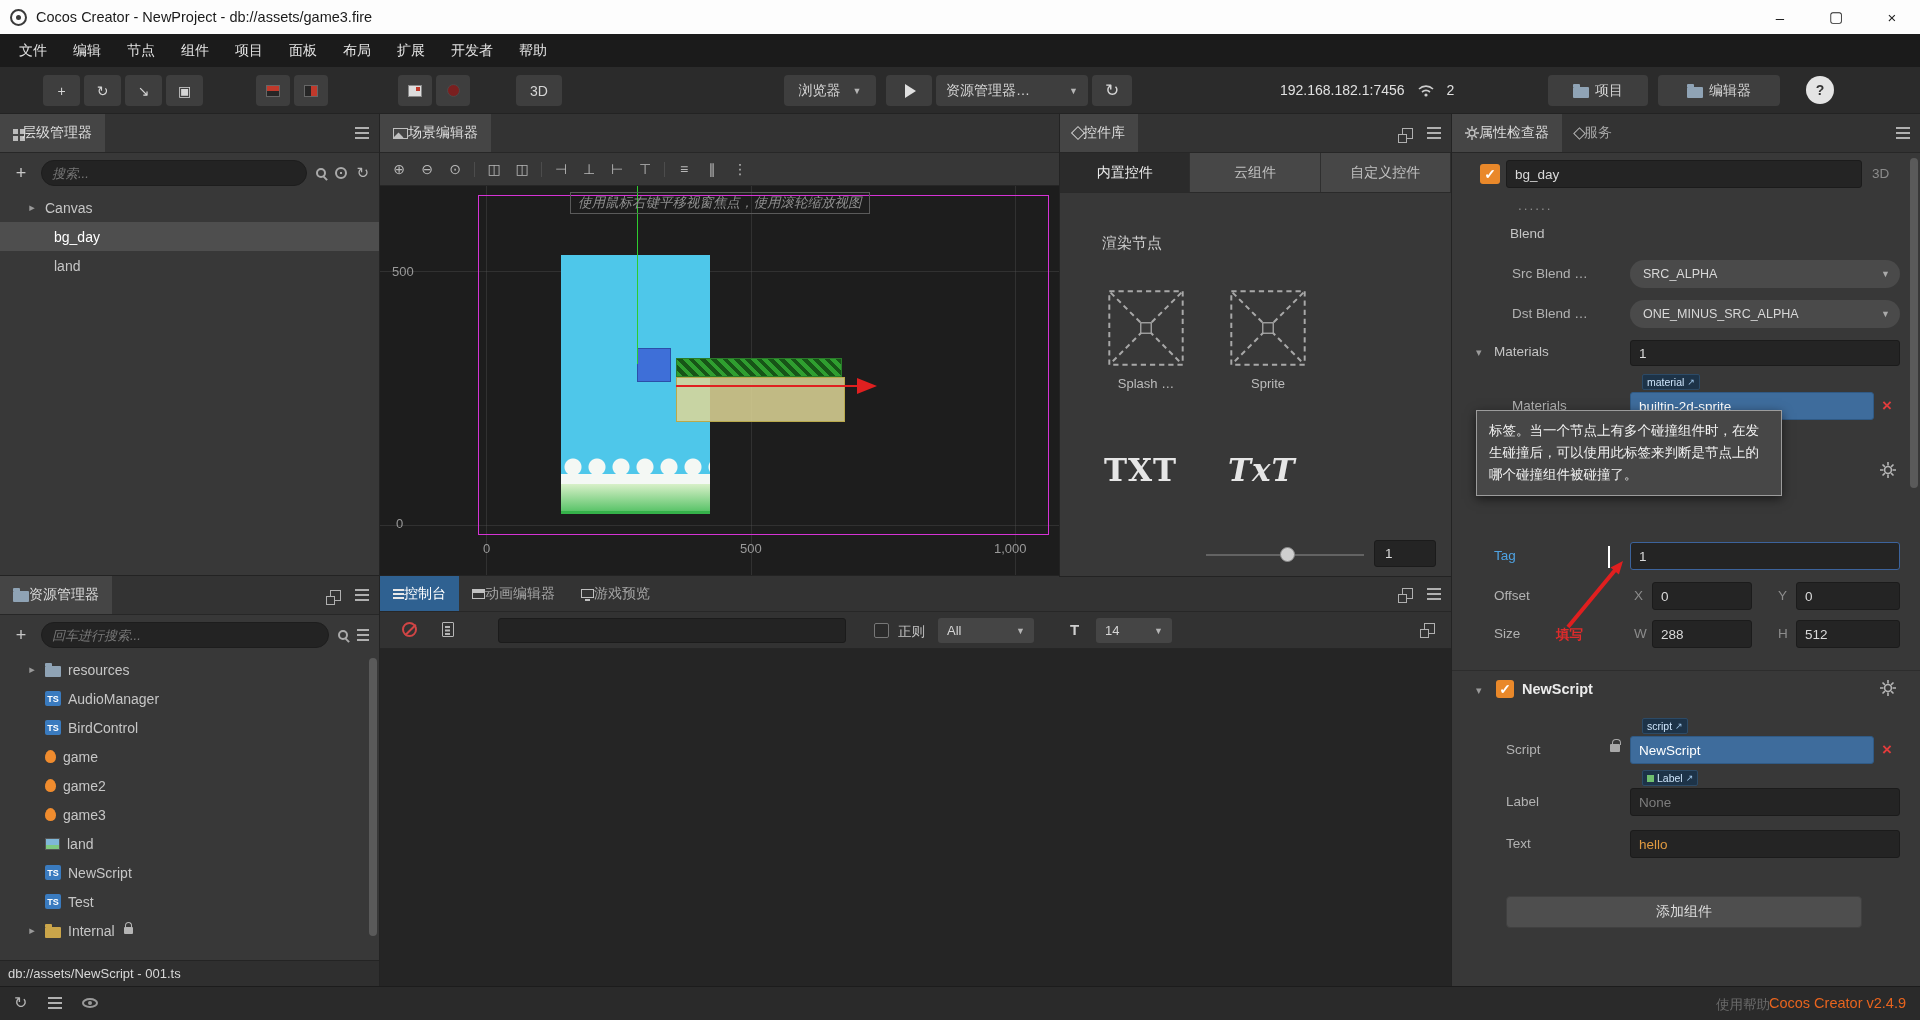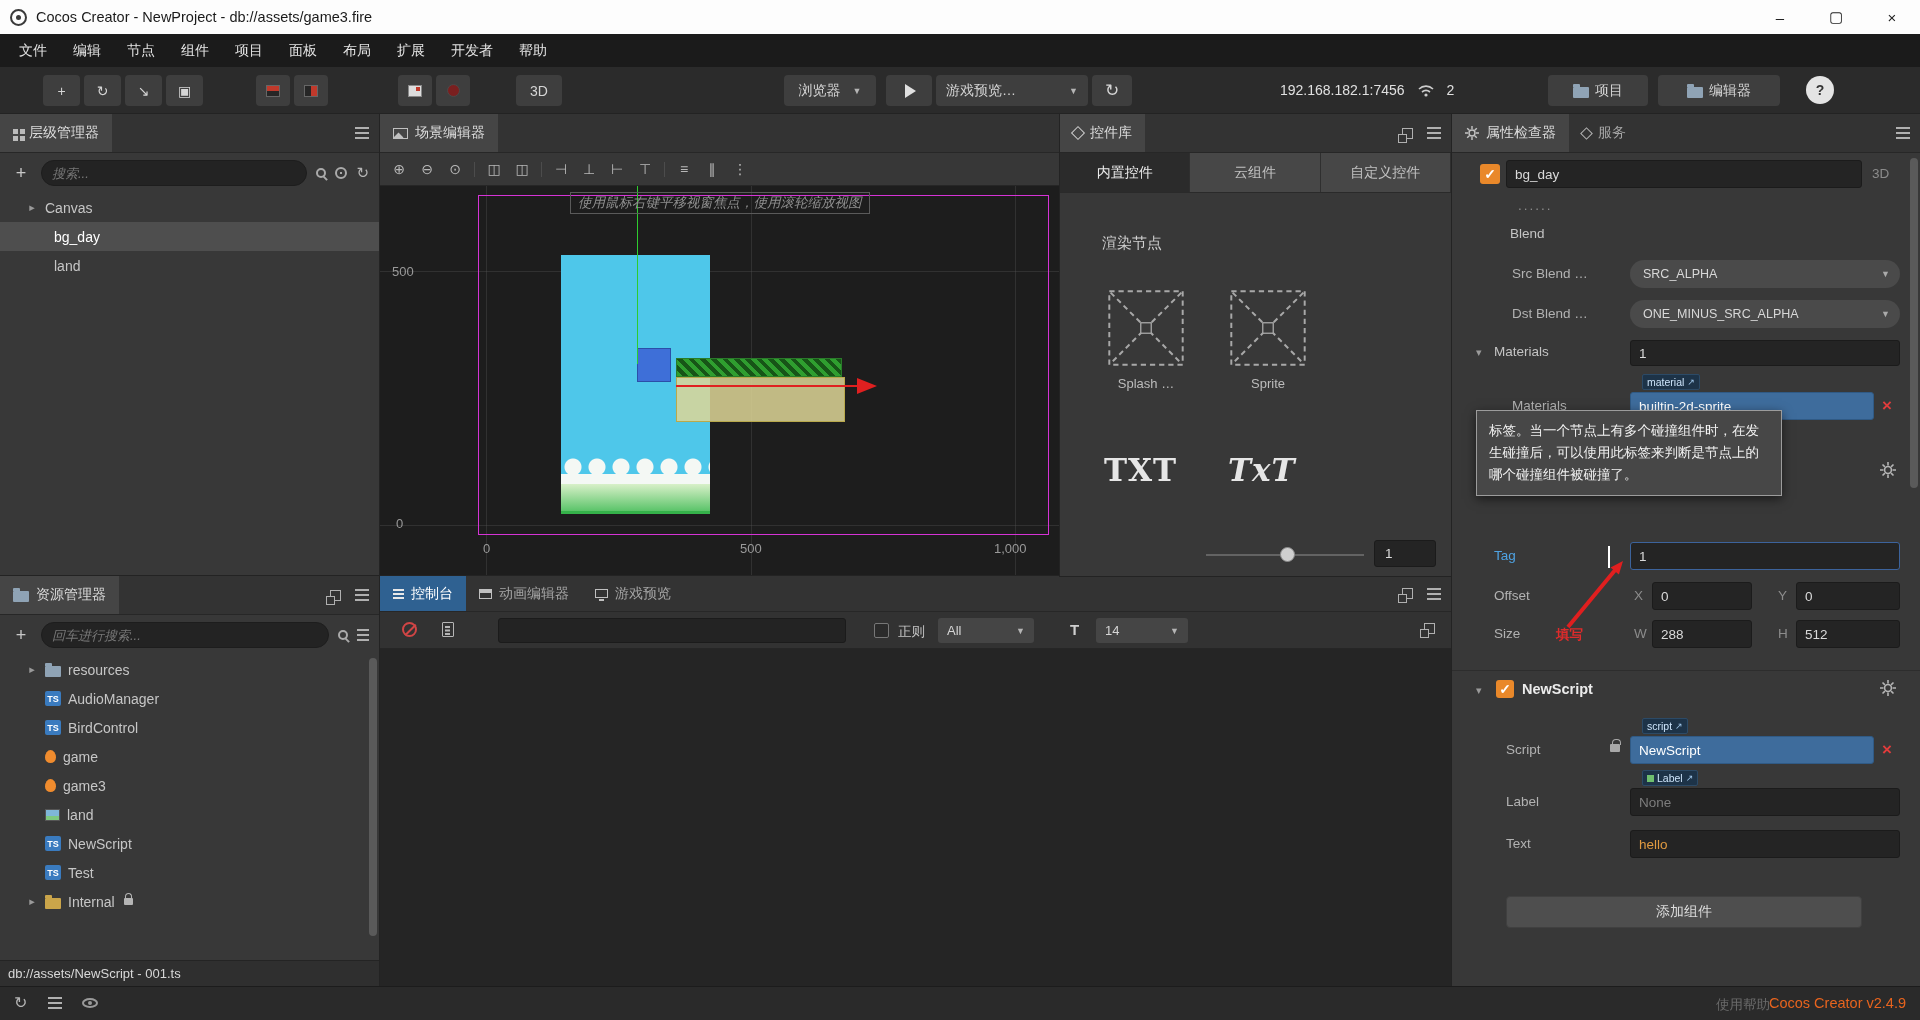--- a/index.html
+++ b/index.html
@@ -24,21 +24,21 @@
 .ip-cluster{position:absolute;top:0;height:100%;display:flex;align-items:center;gap:13px;color:#e0e0e0}
 .help-btn{position:absolute;top:9px;width:28px;height:28px;border-radius:50%;background:#e4e4e4;color:#333;font-weight:bold;display:flex;align-items:center;justify-content:center}
 .ic-a{width:14px;height:12px;background:linear-gradient(180deg,#c0392b 0 50%,#262626 50% 100%);border:1px solid #666}
 .ic-b{width:14px;height:12px;background:linear-gradient(90deg,#262626 0 50%,#c0392b 50% 100%);border:1px solid #666}
 .ic-c{width:14px;height:12px;background:#ddd;border:1px solid #888;position:relative}
 .ic-c::after{content:"";position:absolute;right:1px;top:1px;width:4px;height:4px;background:#c0392b}
 .ic-d{width:13px;height:13px;border-radius:50%;background:#7a1f1f;border:1px solid #4a4a4a}
 
 .panel{position:absolute;background:#383838;outline:1px solid #232323}
 .phead{position:relative;height:39px;background:#333;border-bottom:1px solid #272727;display:flex;align-items:stretch}
-.ptab{display:flex;align-items:center;gap:7px;padding:3px 13px;background:#454545;color:#dcdcdc;font-size:14px;white-space:nowrap}
+.ptab{display:flex;align-items:center;padding:3px 13px;background:#454545;color:#dcdcdc;font-size:14px;white-space:nowrap}
 .ptab.inactive{background:transparent;color:#a5a5a5}
 .ptab.blue{background:#2f6191;color:#fff}
 .phead-icons{position:absolute;right:10px;top:0;height:100%;display:flex;align-items:center;gap:14px}
 .bars3{width:14px;height:2px;background:#b0b0b0;box-shadow:0 5px 0 #b0b0b0,0 -5px 0 #b0b0b0}
 .grid4{width:5px;height:5px;background:#bbb;box-shadow:7px 0 0 #bbb,0 7px 0 #bbb,7px 7px 0 #bbb;margin:-4px 4px 0 0}
 .icon-popout{width:11px;height:11px;border:1.5px solid #b0b0b0;position:relative}
 .icon-popout::after{content:"";position:absolute;left:-5px;bottom:-5px;width:7px;height:7px;border:1.5px solid #b0b0b0;background:#333}
 .icon-photo{width:15px;height:11px;border:1.5px solid #c0c0c0;position:relative;overflow:hidden}
 .icon-photo::after{content:"";position:absolute;left:1px;bottom:-3px;width:7px;height:7px;background:#c0c0c0;transform:rotate(45deg)}
 .icon-cube{width:10px;height:10px;border:1.5px solid #cfcfcf;transform:rotate(45deg)}
@@ -200,21 +200,21 @@
         <span>3D</span>
       </div>
     <div class="tbtn" style="left:784px;width:92px">
         <span>浏览器</span>
         <span class="dd">▼</span>
       </div>
     <div class="tbtn" style="left:886px;width:46px">
         <span class="tri"></span>
       </div>
     <div class="tbtn" style="left:936px;width:152px;justify-content:space-between;padding:0 10px">
-        <span>游戏预览…</span>
+        <span>资源管理器…</span>
         <span class="dd">▼</span>
       </div>
     <div class="tbtn" style="left:1092px;width:40px;font-size:17px">
         <span>↻</span>
       </div>
     <div class="ip-cluster" style="left:1280px">
       <span>192.168.182.1:7456</span>
       <svg width="16" height="13" viewBox="0 0 16 13">
           <path d="M1 5 A10 10 0 0 1 15 5" fill="none" stroke="#ccc" stroke-width="1.6"></path>
           <path d="M4 8 A6.5 6.5 0 0 1 12 8" fill="none" stroke="#ccc" stroke-width="1.6"></path>
@@ -299,20 +299,25 @@
       </div>
       <div class="trow" style="padding-left:26px">
         <span class="spacer"></span>
         <span class="icon-ts">TS</span>
         <span>BirdControl</span>
       </div>
       <div class="trow" style="padding-left:26px">
         <span class="spacer"></span>
         <span class="icon-fire"></span>
         <span>game</span>
+      </div>
+      <div class="trow" style="padding-left:26px">
+        <span class="spacer"></span>
+        <span class="icon-fire"></span>
+        <span>game2</span>
       </div>
       <div class="trow" style="padding-left:26px">
         <span class="spacer"></span>
         <span class="icon-fire"></span>
         <span>game3</span>
       </div>
       <div class="trow" style="padding-left:26px">
         <span class="spacer"></span>
         <span class="icon-img"></span>
         <span>land</span>
@@ -416,21 +421,21 @@
       <span class="icon-ban" style="left:22px;top:10px"></span>
       <span class="icon-doc" style="left:62px;top:10px"></span>
       <input class="c-input" style="left: 118px; top: 6px; width: 348px;">
       <span class="ckb-sm" style="left:494px;top:11px"></span>
       <span class="lbl" style="left:518px;top:11px;color:#c5c5c5">正则</span>
       <div class="c-select" style="left:558px;top:6px;width:96px;justify-content:space-between">
         <span>All</span>
         <span class="dd">▼</span>
       </div>
       <span class="lbl" style="left:690px;top:9px;color:#cfcfcf;font-weight:bold;font-size:15px">T</span>
-      <div class="c-select" style="left:716px;top:6px;width:92px;justify-content:space-between">
+      <div class="c-select" style="left:716px;top:6px;width:76px;justify-content:space-between">
         <span>14</span>
         <span class="dd">▼</span>
       </div>
       <span class="icon-popout" style="position:absolute;right:16px;top:11px"></span>
     </div>
     <div class="c-content"></div>
   </div>
 
   <div class="panel" style="left:1060px;top:114px;width:391px;height:462px">
     <div class="phead">

